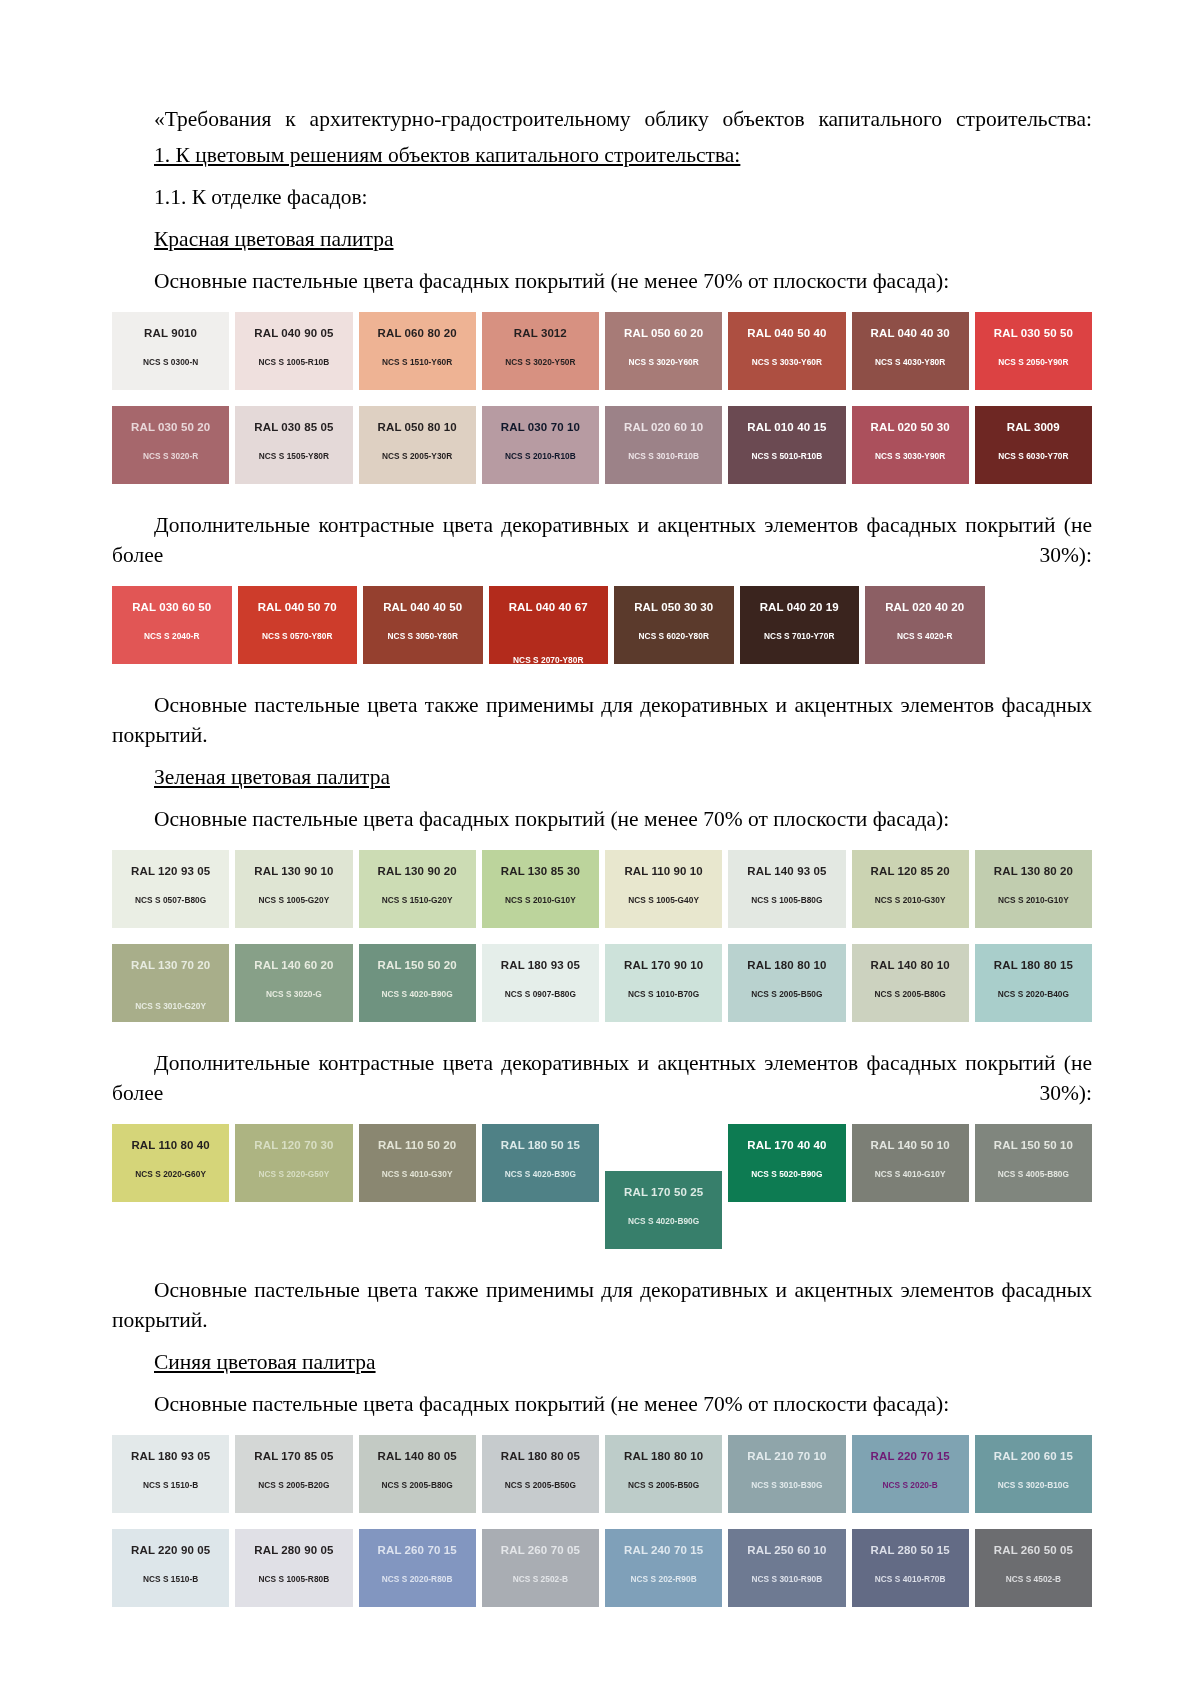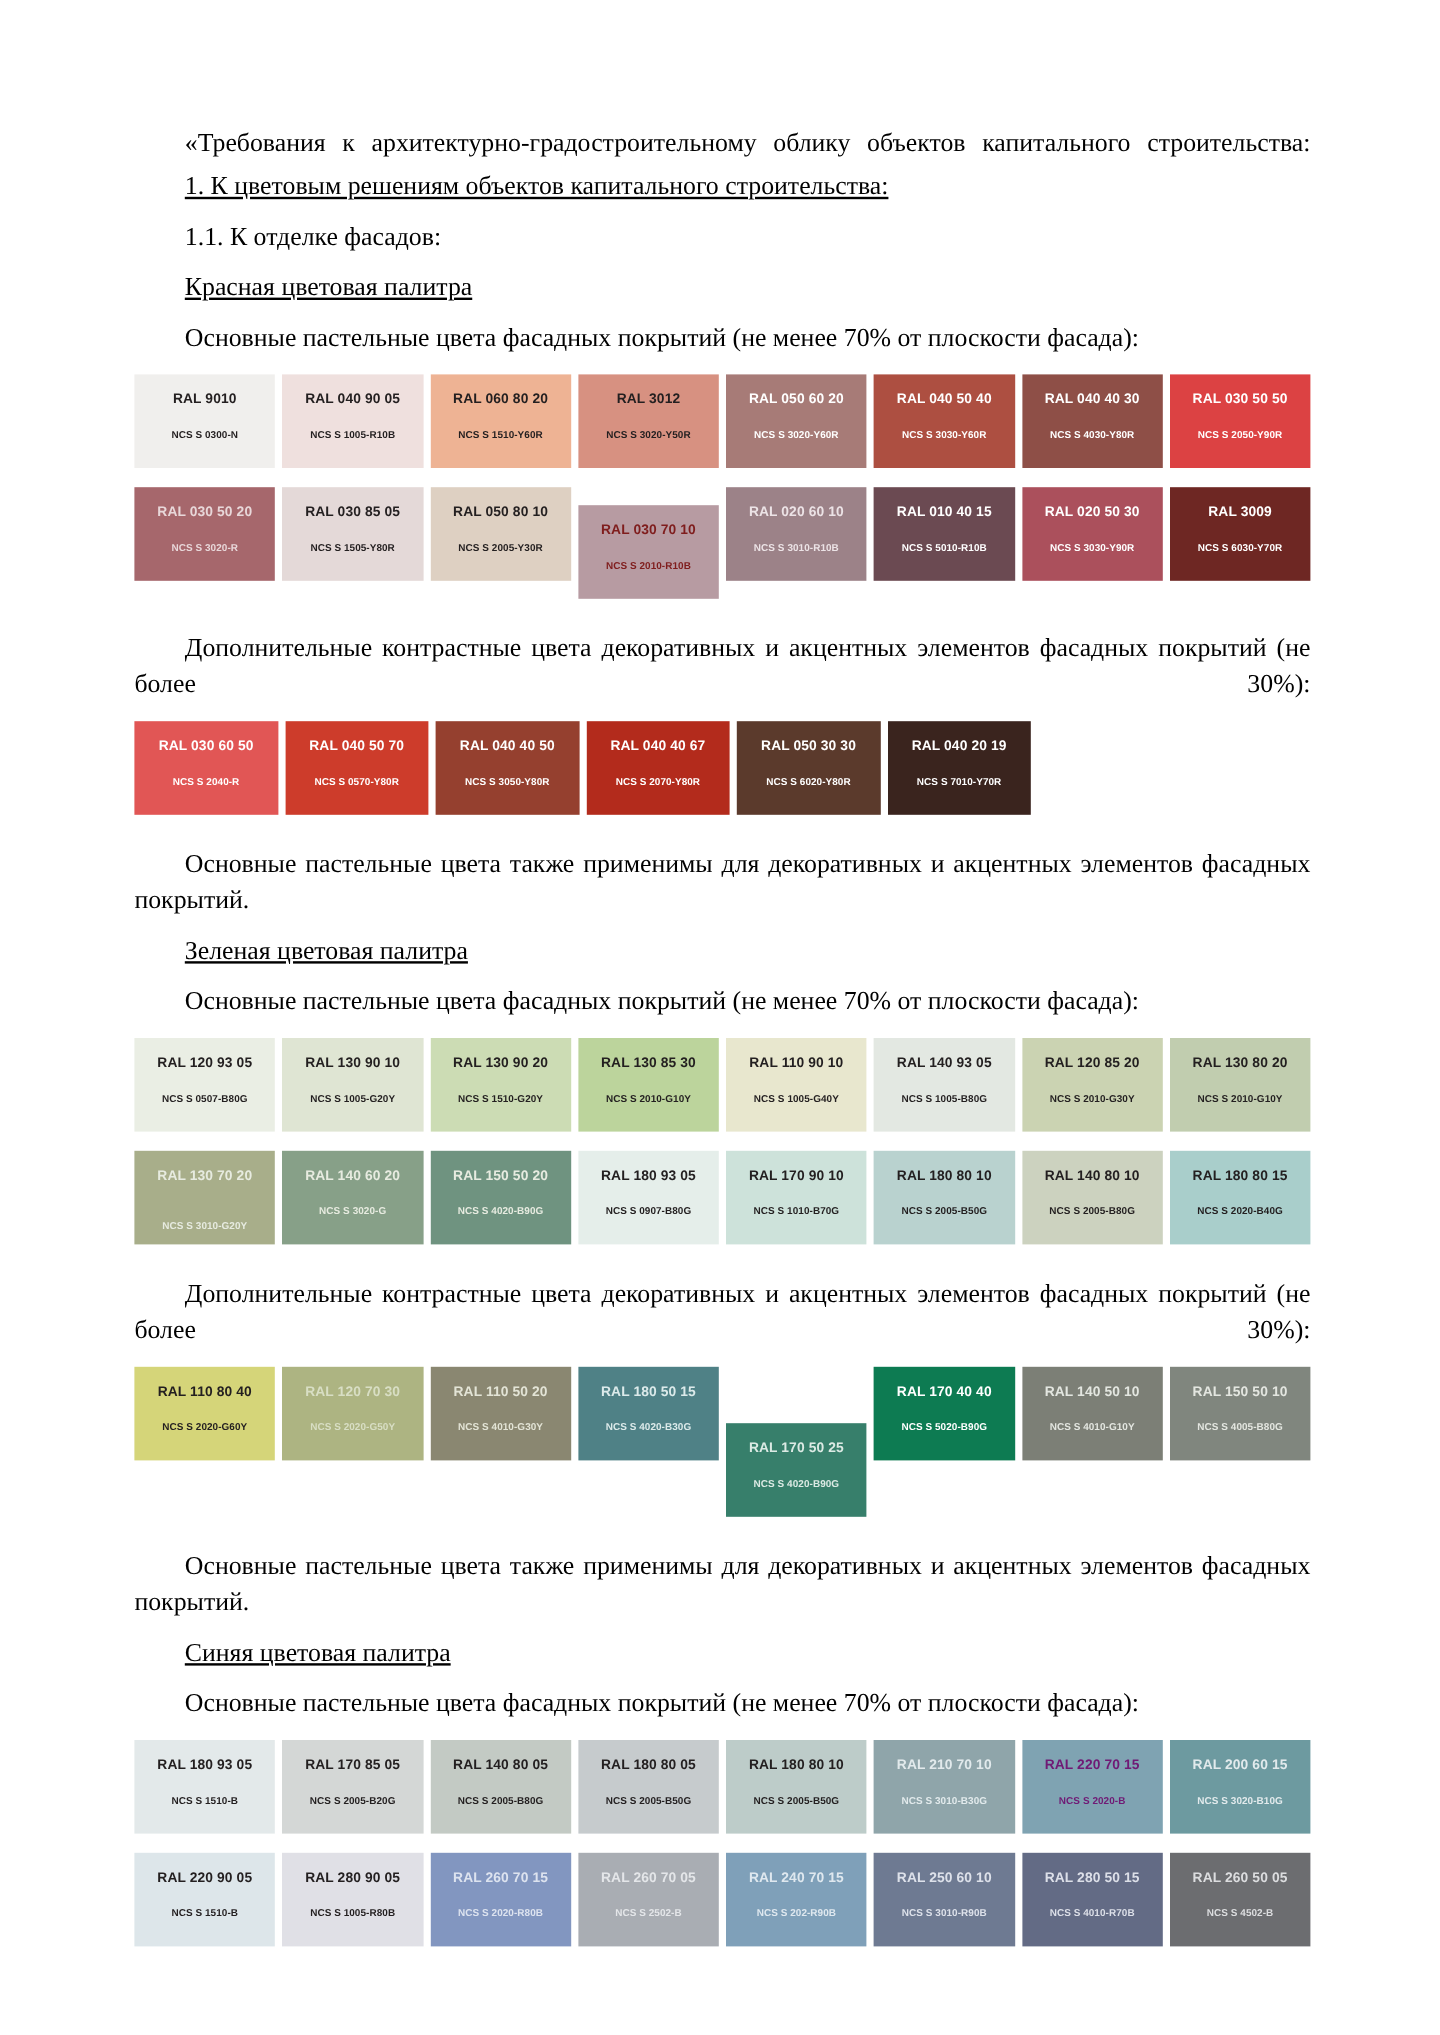--- a/index.html
+++ b/index.html
@@ -149,21 +149,21 @@
         <div class="ncs">NCS S 3020-R</div>
       </div>
       <div class="swatch" style="background: rgb(228, 217, 216); color: rgb(35, 31, 32);">
         <div class="ral">RAL 030 85 05</div>
         <div class="ncs">NCS S 1505-Y80R</div>
       </div>
       <div class="swatch" style="background: rgb(222, 208, 194); color: rgb(35, 31, 32);">
         <div class="ral">RAL 050 80 10</div>
         <div class="ncs">NCS S 2005-Y30R</div>
       </div>
-      <div class="swatch" style="background: rgb(183, 155, 162); color: #7f1d1d; margin-top: 15px;">
+      <div class="swatch" style="background: rgb(183, 155, 162); color: #0f172a;">
         <div class="ral">RAL 030 70 10</div>
         <div class="ncs">NCS S 2010-R10B</div>
       </div>
       <div class="swatch" style="background: rgb(156, 130, 136); color: rgb(236, 227, 230);">
         <div class="ral">RAL 020 60 10</div>
         <div class="ncs">NCS S 3010-R10B</div>
       </div>
       <div class="swatch" style="background: rgb(107, 74, 82); color: rgb(255, 255, 255);">
         <div class="ral">RAL 010 40 15</div>
         <div class="ncs">NCS S 5010-R10B</div>
@@ -190,31 +190,35 @@
         <div class="ncs">NCS S 2040-R</div>
       </div>
       <div class="swatch" style="background: rgb(205, 60, 43); color: rgb(255, 255, 255);">
         <div class="ral">RAL 040 50 70</div>
         <div class="ncs">NCS S 0570-Y80R</div>
       </div>
       <div class="swatch" style="background: rgb(149, 64, 47); color: rgb(255, 255, 255);">
         <div class="ral">RAL 040 40 50</div>
         <div class="ncs">NCS S 3050-Y80R</div>
       </div>
-      <div class="swatch" style="background: rgb(179, 43, 28); color: rgb(255, 255, 255);">
+      <div class="swatch" style="background: rgb(179, 43, 28); color: rgb(255, 255, 255); gap: 24px;">
         <div class="ral">RAL 040 40 67</div>
         <div class="ncs">NCS S 2070-Y80R</div>
       </div>
       <div class="swatch" style="background: rgb(91, 58, 44); color: rgb(255, 255, 255);">
         <div class="ral">RAL 050 30 30</div>
         <div class="ncs">NCS S 6020-Y80R</div>
       </div>
       <div class="swatch" style="background: rgb(58, 36, 30); color: rgb(255, 255, 255);">
         <div class="ral">RAL 040 20 19</div>
         <div class="ncs">NCS S 7010-Y70R</div>
+      </div>
+      <div class="swatch" style="background: rgb(140, 95, 100); color: rgb(255, 255, 255);">
+        <div class="ral">RAL 020 40 20</div>
+        <div class="ncs">NCS S 4020-R</div>
       </div>
     </div>
 
   <div class="blockgap-lg"></div>
 
   <p class="para justify-spread">Основные пастельные цвета также применимы для декоративных и акцентных элементов фасадных покрытий.</p>
 
   <div class="spacer-12"></div>
 
   <p class="para indent-sub"><span class="heading-underline">Зеленая цветовая палитра</span></p>

